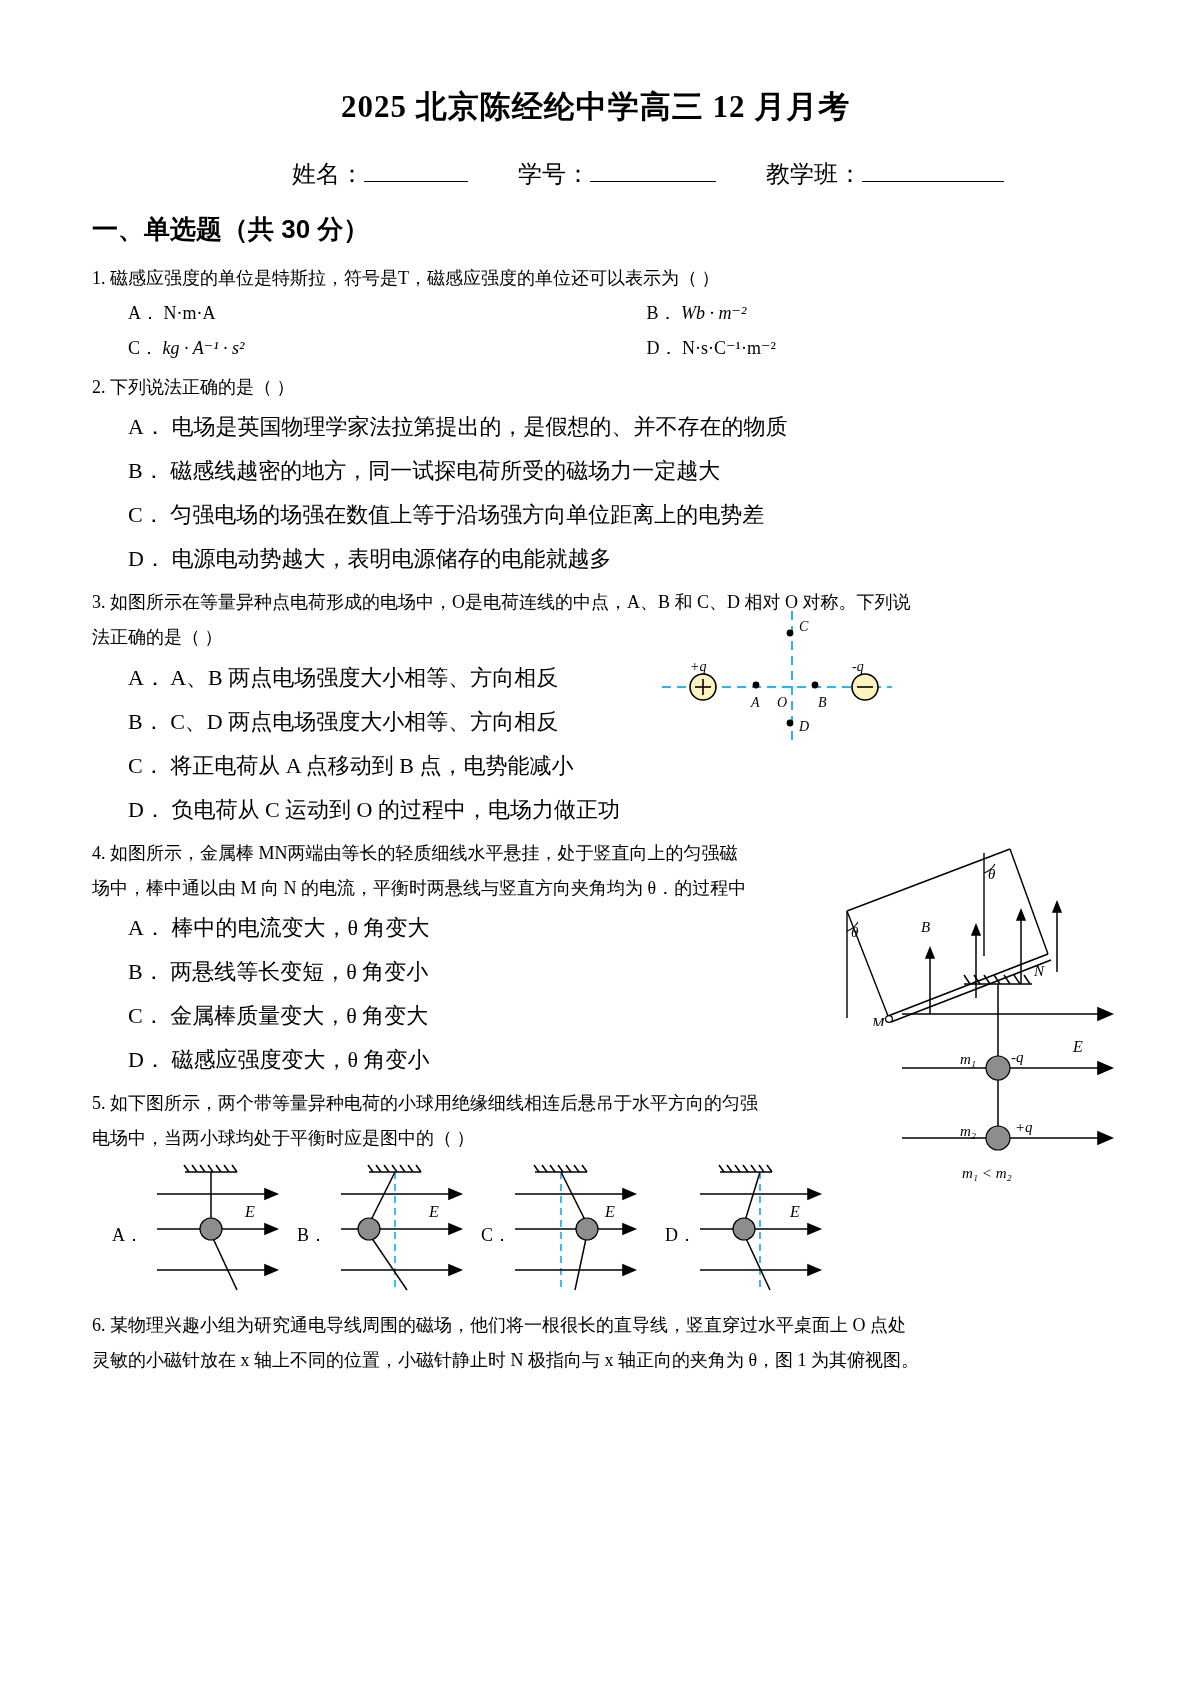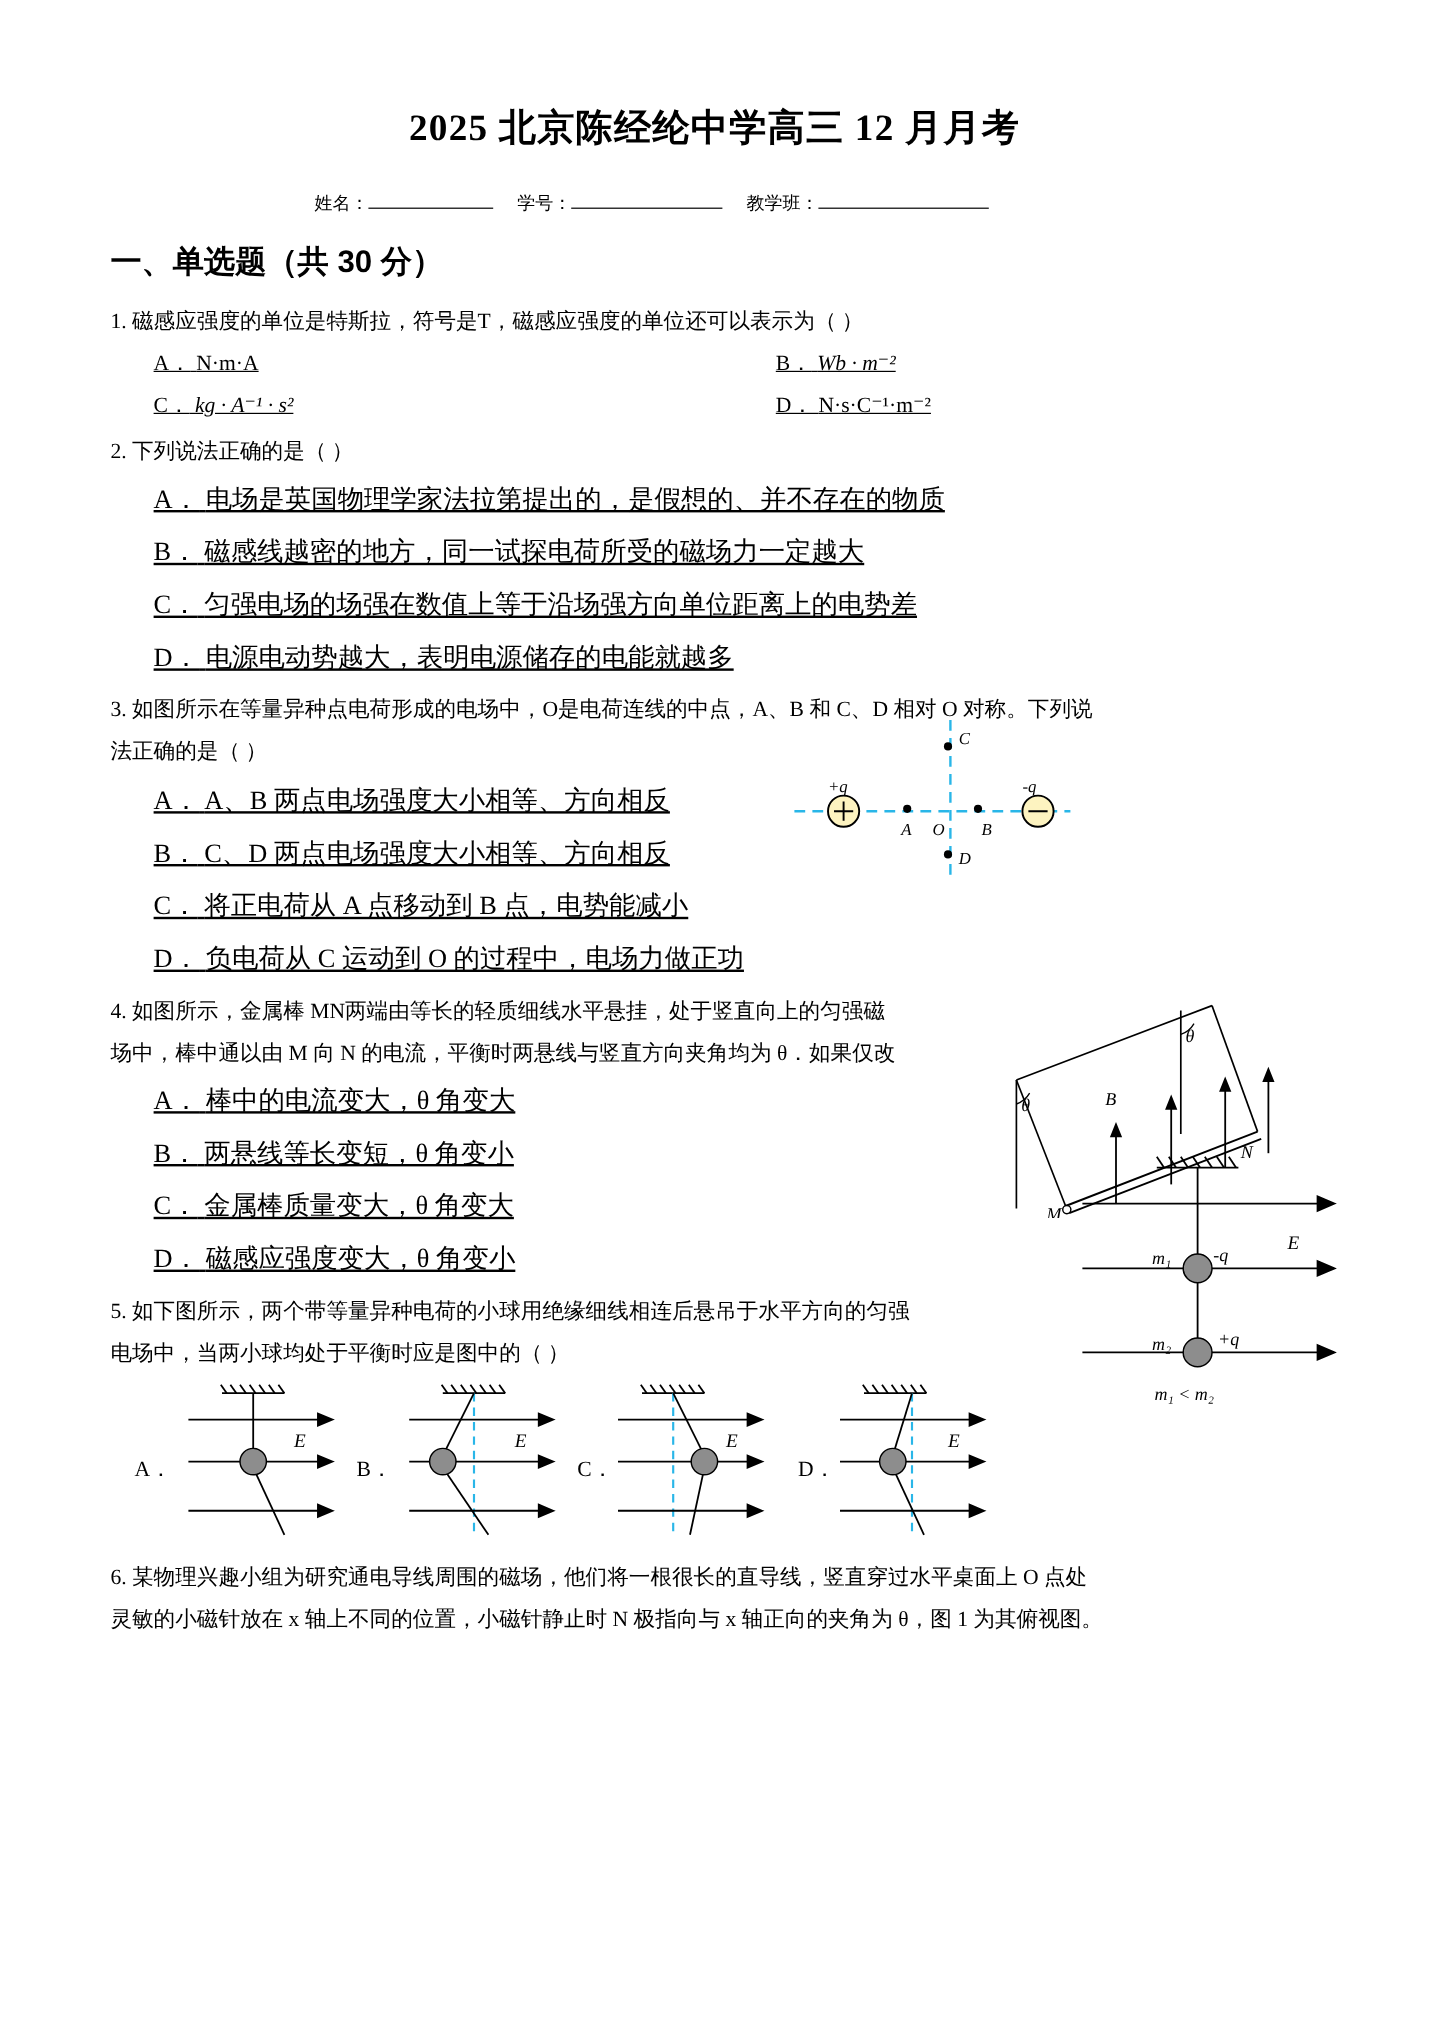--- a/index.html
+++ b/index.html
@@ -40,21 +40,21 @@
   }
   .doc-subtitle .gap { display:inline-block; width: 34px; }
 
   .fields {
     margin: 30px 0 0 0;
     padding-left: 262px;
     font-size: 18px;
     font-family: "Liberation Serif", "DejaVu Serif", serif;
   }
   .field { display: inline-block; white-space: nowrap; }
-  .field .lbl { font-size: 15px; }
+  .field .lbl { font-size: 24px; margin-left: 30px; }
   .field .blank {
     display: inline-block;
     border-bottom: 1px solid #000;
     vertical-align: baseline;
   }
   .blank.w1 { width: 104px; }
   .blank.w2 { width: 126px; }
   .blank.w3 { width: 142px; }
   .field + .field { margin-left: 20px; }
 
@@ -69,21 +69,21 @@
     font-family: "Liberation Sans", "DejaVu Sans", sans-serif;
     margin: 0 0 14px 0;
   }
   .q {
     font-size: 18px;
     line-height: 1.95;
     margin: 0 0 4px 0;
     position: relative;
   }
   .q-stem { text-indent: 0; }
-  .opts { margin: 0; text-decoration: underline; }
+  .opts { margin: 0; }
   .opt {
     font-size: 22px;
     line-height: 2.0;
     padding-left: 36px;
     position: relative;
   }
   .opt-2col {
     display: flex;
   }
   .opt-2col .half { width: 50%; padding-left: 36px; box-sizing: border-box; }
@@ -234,21 +234,21 @@
           <text x="125" y="112" font-size="14" font-style="italic" font-family="'Liberation Serif',serif">O</text>
         </svg>
       </div>
     </div>
 
     <div class="q">
       <div class="q-stem narrow-740">
         <span>4.</span>
         <span>如图所示，金属棒 MN两端由等长的轻质细线水平悬挂，处于竖直向上的匀强磁</span>
       </div>
-      <div class="q-stem narrow-740">场中，棒中通以由 M 向 N 的电流，平衡时两悬线与竖直方向夹角均为 θ．如果仅改</div>
+      <div class="q-stem narrow-740">场中，棒中通以由 M 向 N 的电流，平衡时两悬线与竖直方向夹角均为 θ．的过程中</div>
 
       <div class="opts narrow-700">
         <div class="opt">
           <span>A．</span>
           <span>棒中的电流变大，θ 角变大</span>
         </div>
         <div class="opt">
           <span>B．</span>
           <span>两悬线等长变短，θ 角变小</span>
         </div>

